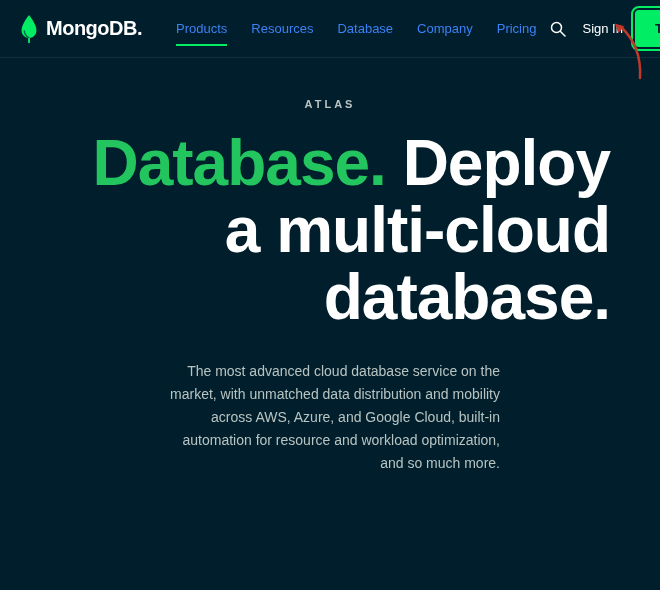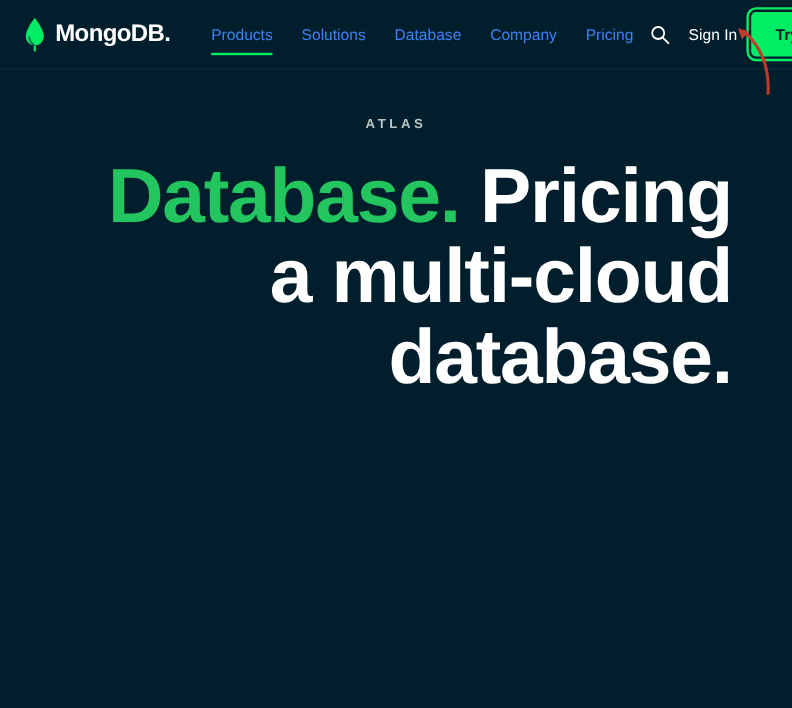--- a/index.html
+++ b/index.html
@@ -158,21 +158,21 @@
     <svg class="logo-leaf" viewBox="0 0 22 30" fill="none" xmlns="http://www.w3.org/2000/svg">
       <path d="M11 0C11 0 3 9.5 3 16.5C3 20.9 6.6 24.5 11 24.5C15.4 24.5 19 20.9 19 16.5C19 9.5 11 0 11 0Z" fill="#00ed64"></path>
       <path d="M11 24.5V30" stroke="#00ed64" stroke-width="2"></path>
       <path d="M11 24.5C8.5 23 6 20 6 16.5" stroke="#00684a" stroke-width="1.5"></path>
     </svg>
     <span class="logo-text">MongoDB.</span>
   </div>
 
   <div class="nav-links">
     <a class="nav-item active">Products</a>
-    <a class="nav-item">Solutions</a>
+    <a class="nav-item">Resources</a>
     <a class="nav-item">Database</a>
     <a class="nav-item">Company</a>
     <a class="nav-item">Pricing</a>
   </div>
 
   <div class="nav-right">
     <div class="search-icon-btn">
       <svg width="16" height="16" viewBox="0 0 16 16" fill="none">
         <circle cx="6.5" cy="6.5" r="5" stroke="white" stroke-width="1.5"></circle>
         <line x1="10.5" y1="10.5" x2="15" y2="15" stroke="white" stroke-width="1.5" stroke-linecap="round"></line>
@@ -187,15 +187,16 @@
   <svg style="position:absolute; top:-52px; right:10px; pointer-events:none;" width="80" height="80" viewBox="0 0 80 80">
 
     <path d="M 70 72 Q 72 40 50 20" stroke="#c0392b" stroke-width="2.5" fill="none" stroke-linecap="round"></path>
     <polygon points="46,16 54,22 46,26" fill="#c0392b" transform="rotate(-20, 50, 20)"></polygon>
   </svg>
 </div>
 
 <section class="hero">
   <span class="atlas-label">ATLAS</span>
   <h1 class="hero-heading">
-    <span class="green">Database.</span><span> Pricing a multi-cloud database.</span>
+    <span class="green">Database.</span><span> Deploy a multi-cloud database.</span>
   </h1>
+  <p class="hero-subtext">The most advanced cloud database service on the market, with unmatched data distribution and mobility across AWS, Azure, and Google Cloud, built-in automation for resource and workload optimization, and so much more.</p>
 </section>
 
 </body></html>

